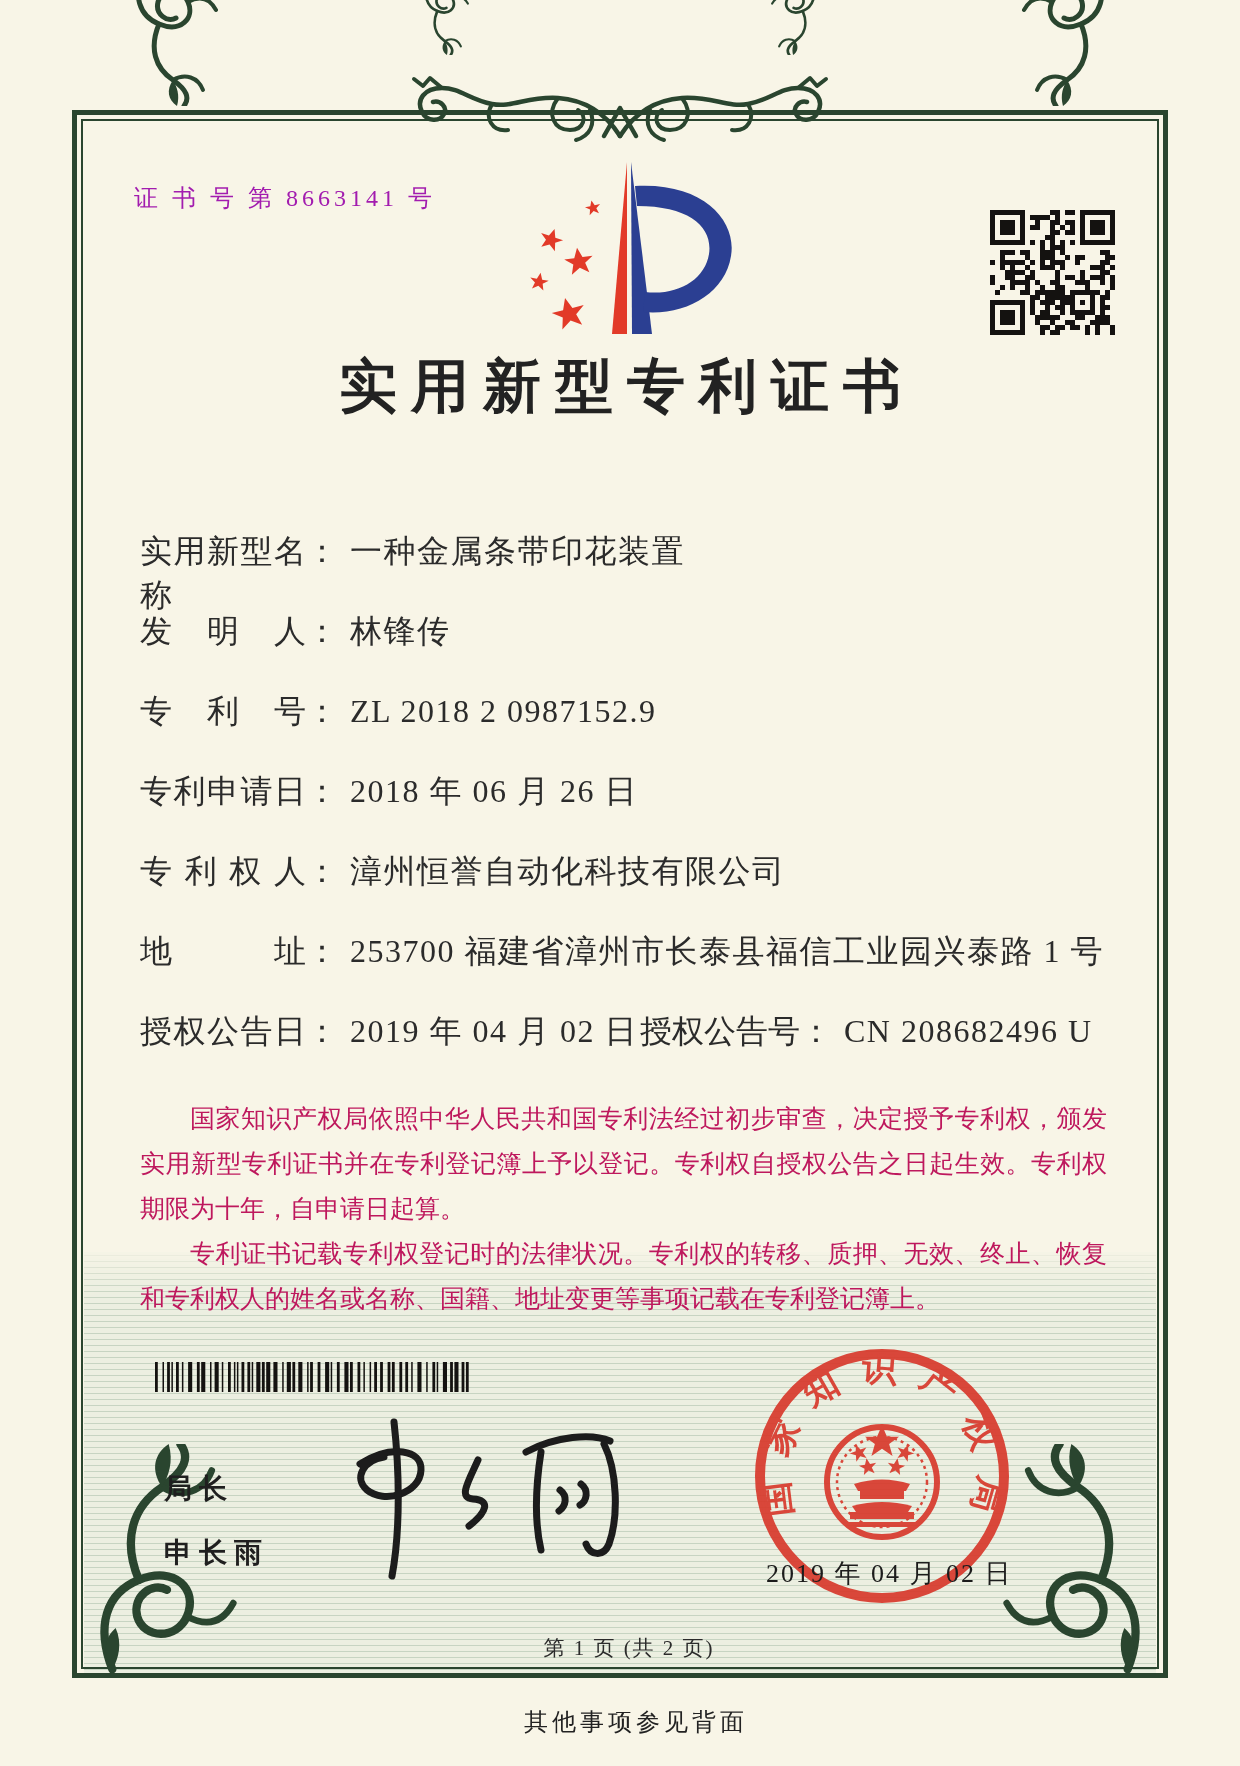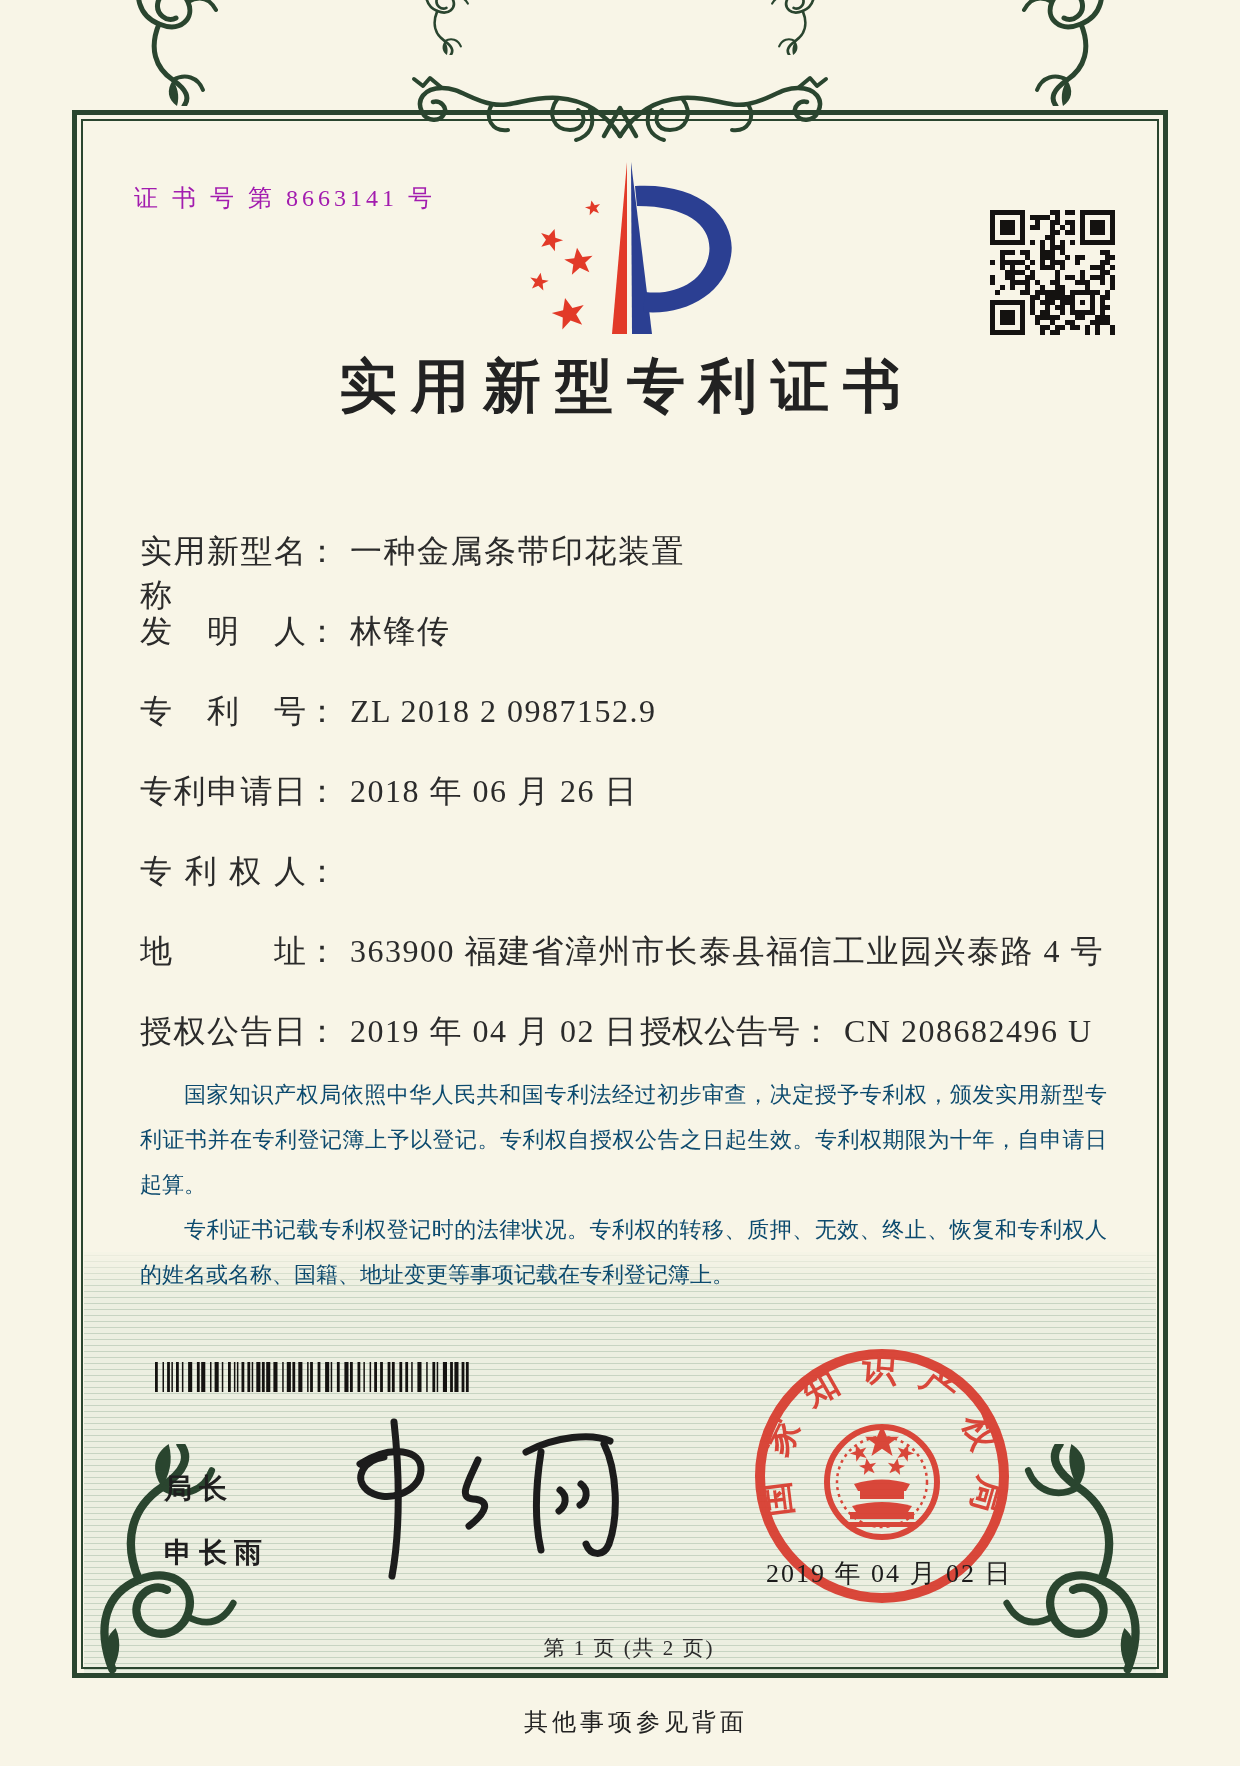--- a/index.html
+++ b/index.html
@@ -38,22 +38,22 @@
   .title{position:absolute;left:0;top:348px;width:100%;text-align:center;
     font-size:58px;font-weight:bold;letter-spacing:14px;text-indent:14px;color:#222;}
 
   .fields{position:absolute;left:140px;top:530px;width:975px;font-size:32px;}
   .field-row{display:flex;align-items:baseline;margin-bottom:52px;height:28px;position:relative;}
   .flabel{display:inline-block;width:166px;text-align:justify;text-align-last:justify;}
   .fcolon{display:inline-block;}
   .fvalue{margin-left:12px;letter-spacing:1.5px;white-space:nowrap;}
   .grant-right{position:absolute;left:500px;top:0;display:flex;align-items:baseline;text-align:center;}
 
-  .paragraphs{position:absolute;left:140px;top:1072px;width:967px;
-    font-size:22px;line-height:45px;text-align:justify;color:#0c4a6e;}
+  .paragraphs{position:absolute;left:140px;top:1096px;width:967px;
+    font-size:25px;line-height:45px;text-align:justify;color:#be185d;}
   .paragraphs p{margin:0;text-indent:2em;}
 
   .barcode{position:absolute;left:155px;top:1362px;width:320px;height:30px;}
 
   .signer{position:absolute;left:164px;top:1470px;
     font-family:"Liberation Sans","DejaVu Sans",sans-serif;
     font-size:28px;font-weight:700;letter-spacing:7px;color:#1f1f1f;}
   .signer div{margin:0 0 26px 0;}
   .signature{position:absolute;left:308px;top:1406px;width:336px;height:184px;}
 
@@ -389,25 +389,26 @@
         <span class="fvalue">ZL 2018 2 0987152.9</span>
       </div>
       <div class="field-row">
         <span class="flabel">专利申请日</span>
           <span class="fcolon">：</span>
         <span class="fvalue">2018 年 06 月 26 日</span>
       </div>
       <div class="field-row">
         <span class="flabel">专利权人</span>
           <span class="fcolon">：</span>
+        <span class="fvalue">漳州恒誉自动化科技有限公司</span>
       </div>
       <div class="field-row">
         <span class="flabel">地址</span>
           <span class="fcolon">：</span>
-        <span class="fvalue">363900 福建省漳州市长泰县福信工业园兴泰路 4 号</span>
+        <span class="fvalue">253700 福建省漳州市长泰县福信工业园兴泰路 1 号</span>
       </div>
       <div class="field-row">
         <span class="flabel">授权公告日</span>
           <span class="fcolon">：</span>
         <span class="fvalue">2019 年 04 月 02 日</span>
         <span class="grant-right">
           <span>授权公告号</span>
             <span class="fcolon">：</span>
           <span class="fvalue">CN 208682496 U</span>
         </span>

